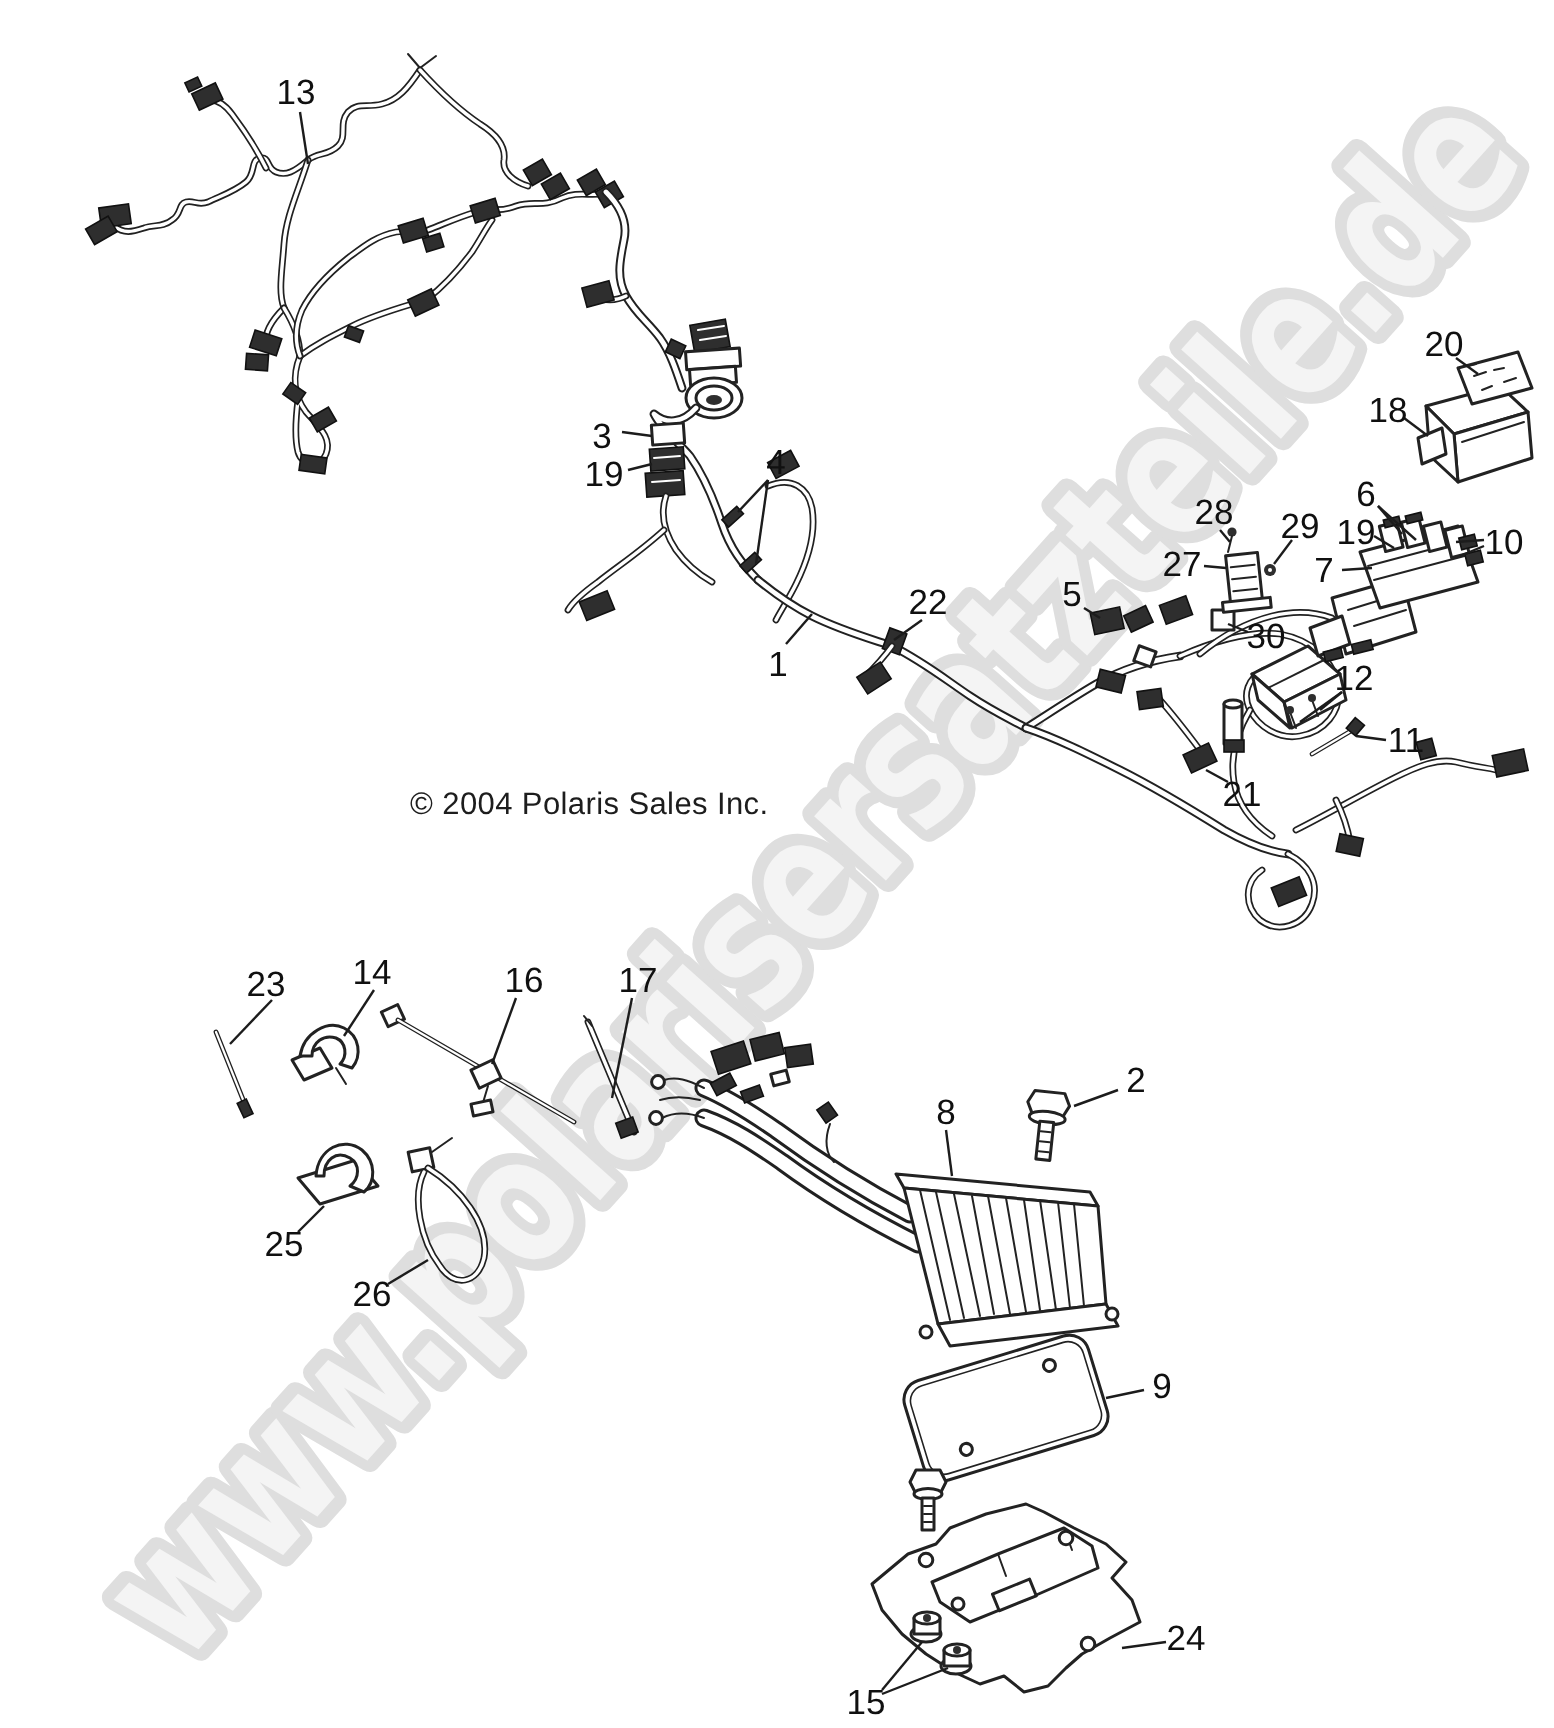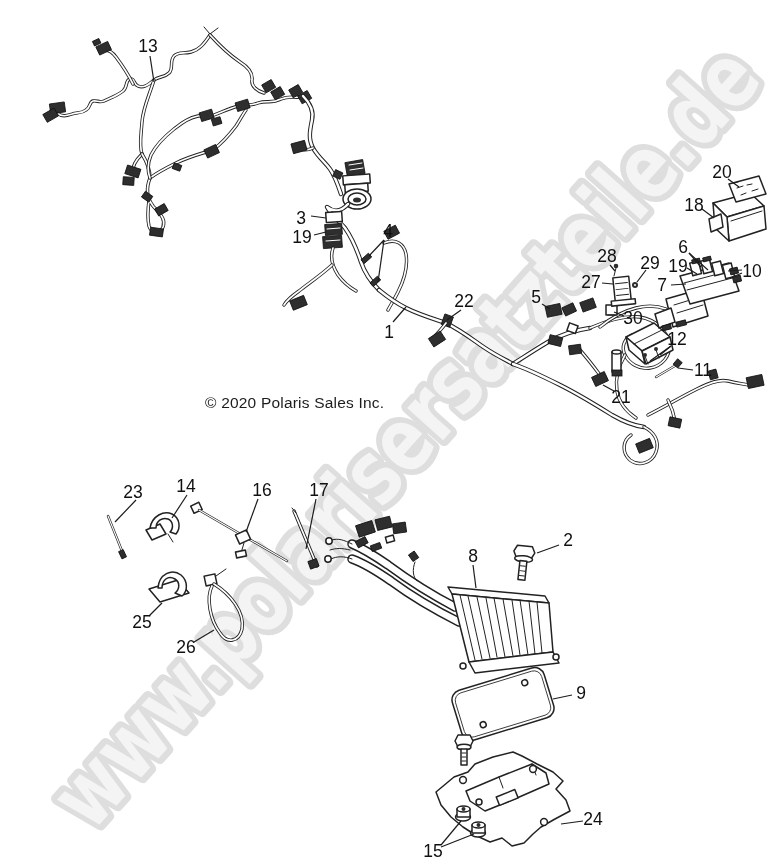--- a/index.html
+++ b/index.html
@@ -383,14 +383,14 @@
         <text x="262" y="496" class="callout">16</text>
         <line x1="316" y1="499" x2="306" y2="549" class="lead"></line>
         <text x="319" y="496" class="callout">17</text>
         <line x1="149" y1="616" x2="162" y2="603" class="lead"></line>
         <text x="142" y="628" class="callout">25</text>
         <line x1="194" y1="642" x2="214" y2="630" class="lead"></line>
         <text x="186" y="653" class="callout">26</text>
       </g>
   </svg>
 
-  <div class="copyright">© 2020 Polaris Sales Inc.</div>
+  <div class="copyright">© 2004 Polaris Sales Inc.</div>
 </div>
 
 </body></html>

